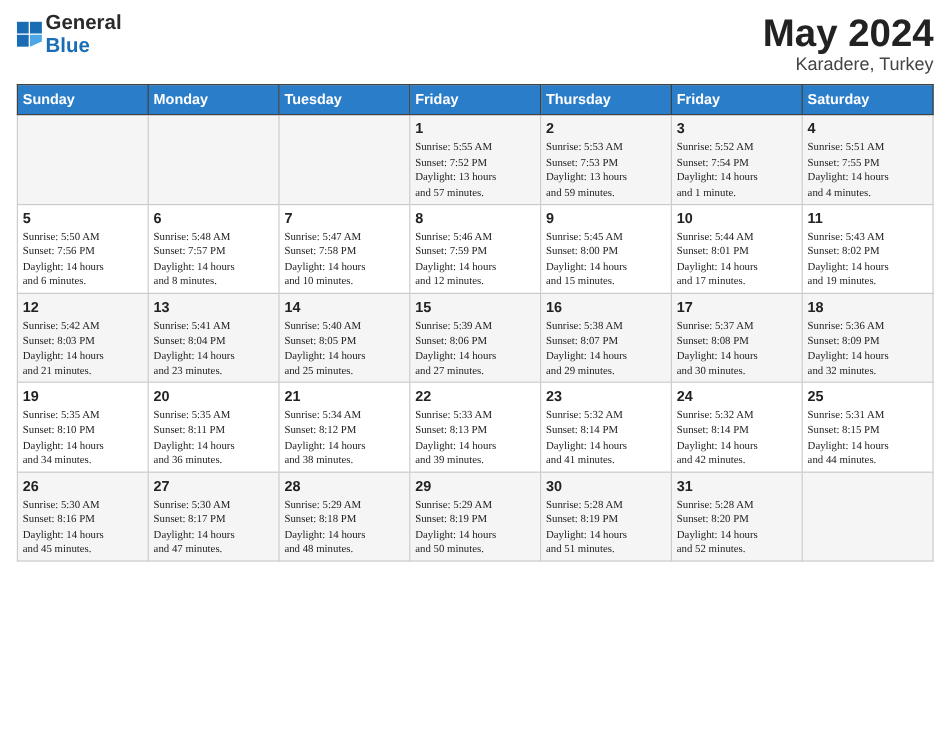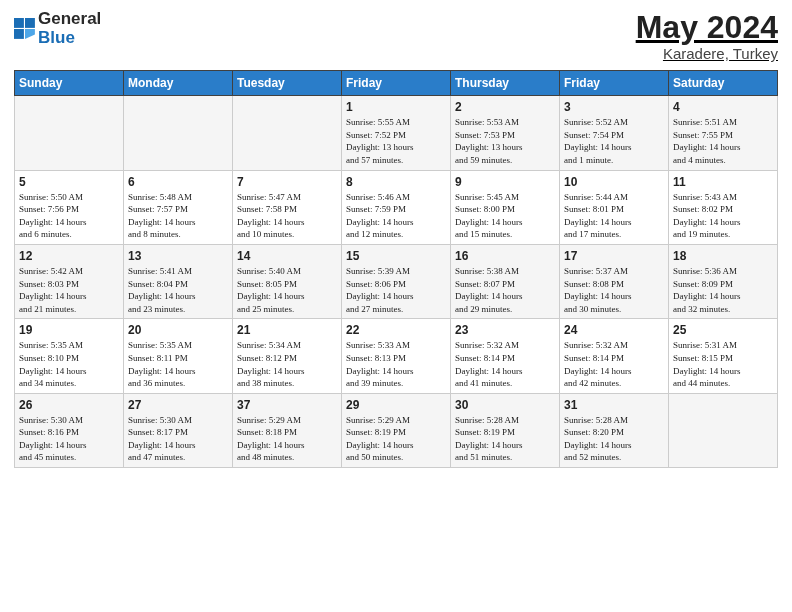--- a/index.html
+++ b/index.html
@@ -26,21 +26,20 @@
       display: flex;
       align-items: center;
       gap: 2px;
     }
     .logo-icon {
       width: 22px;
       height: 22px;
     }
     .title-block {
       text-align: right;
-      text-decoration: underline;
     }
     .month-title {
       font-size: 32px;
       font-weight: bold;
       color: #222;
       line-height: 1.1;
     }
     .location-title {
       font-size: 15px;
       color: #444;
@@ -323,21 +322,21 @@
 and 45 minutes.</div>
           </td>
           <td>
             <span class="day-number">27</span>
             <div class="day-info" style="white-space: pre-line;">Sunrise: 5:30 AM
 Sunset: 8:17 PM
 Daylight: 14 hours
 and 47 minutes.</div>
           </td>
           <td>
-            <span class="day-number">37</span>
+            <span class="day-number">28</span>
             <div class="day-info" style="white-space: pre-line;">Sunrise: 5:29 AM
 Sunset: 8:18 PM
 Daylight: 14 hours
 and 48 minutes.</div>
           </td>
           <td>
             <span class="day-number">29</span>
             <div class="day-info" style="white-space: pre-line;">Sunrise: 5:29 AM
 Sunset: 8:19 PM
 Daylight: 14 hours

